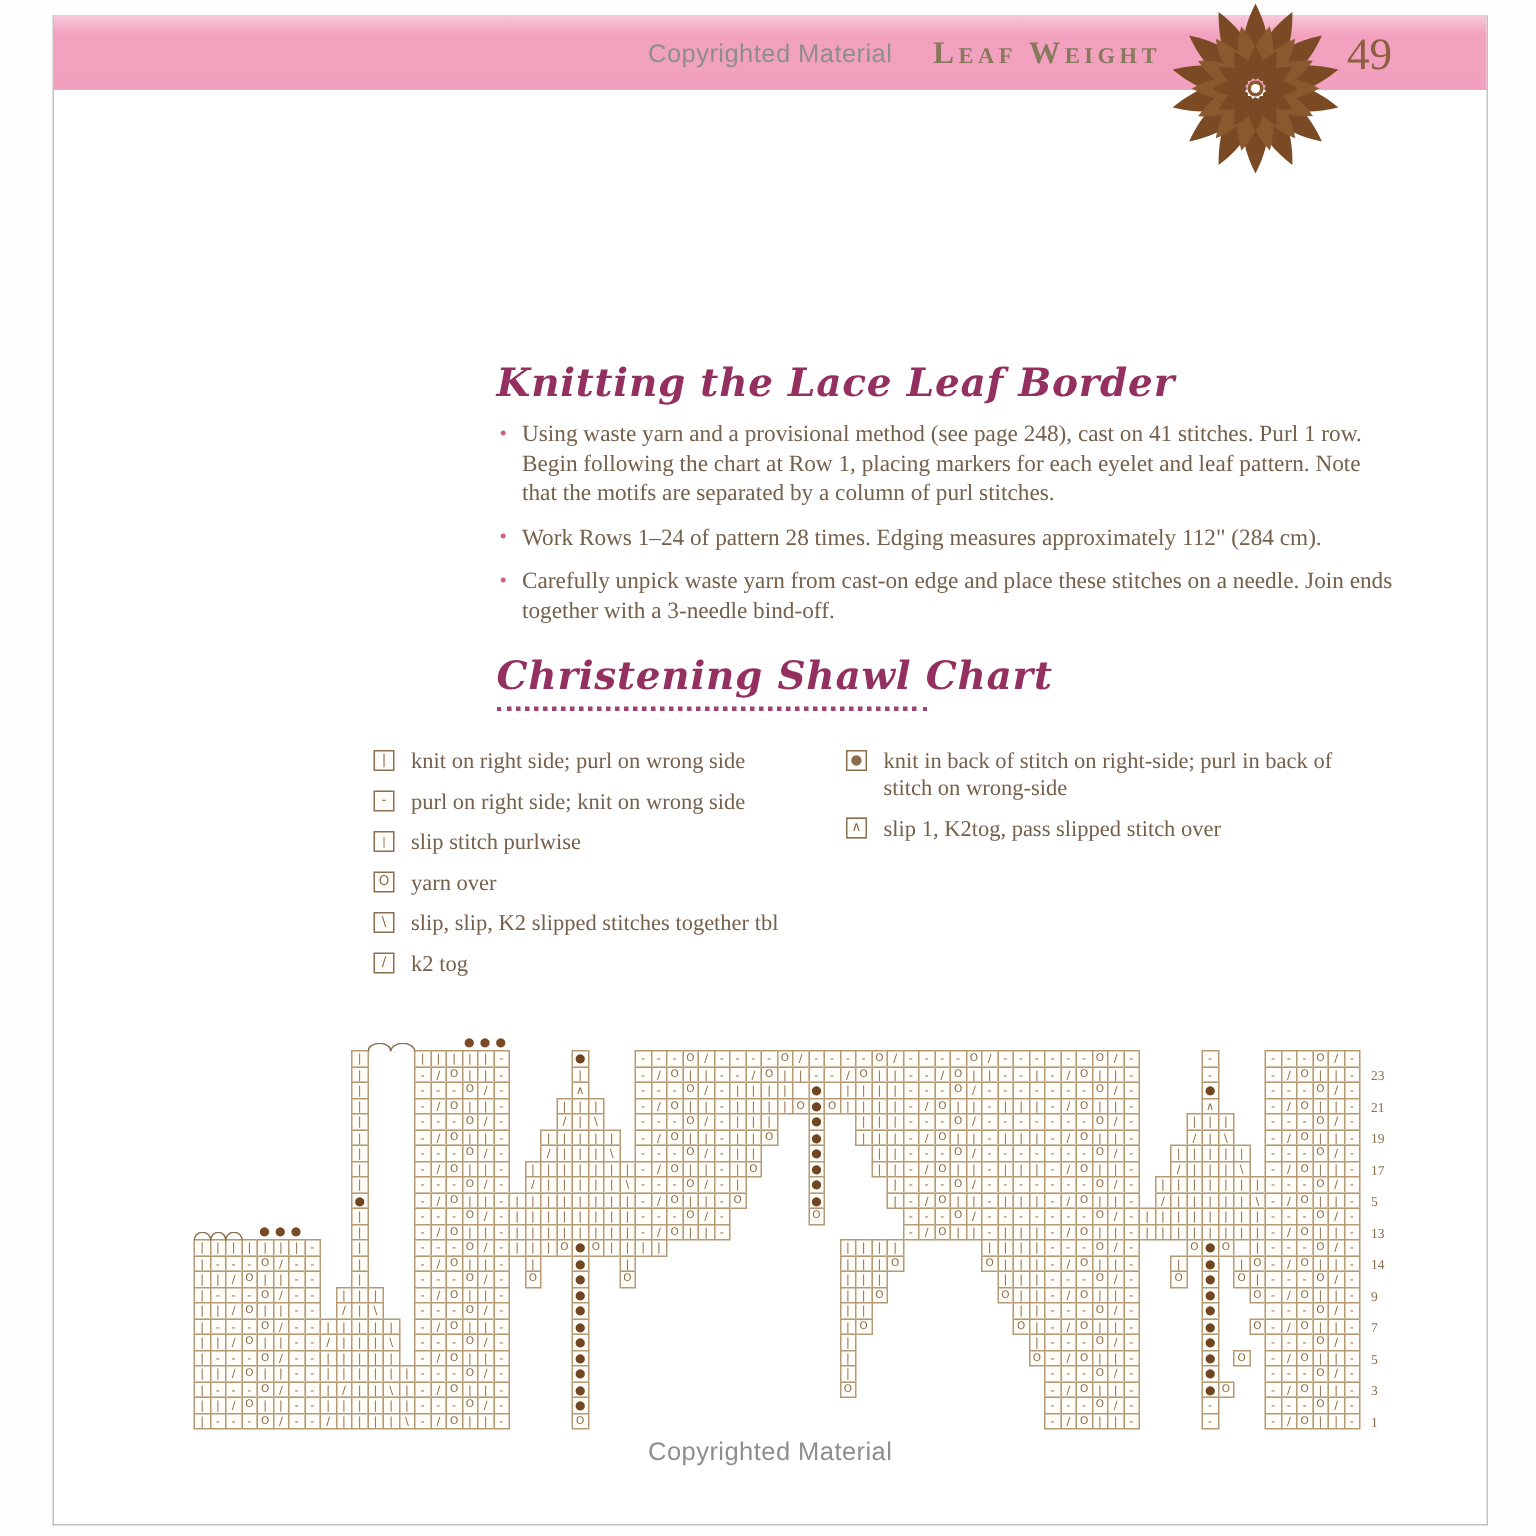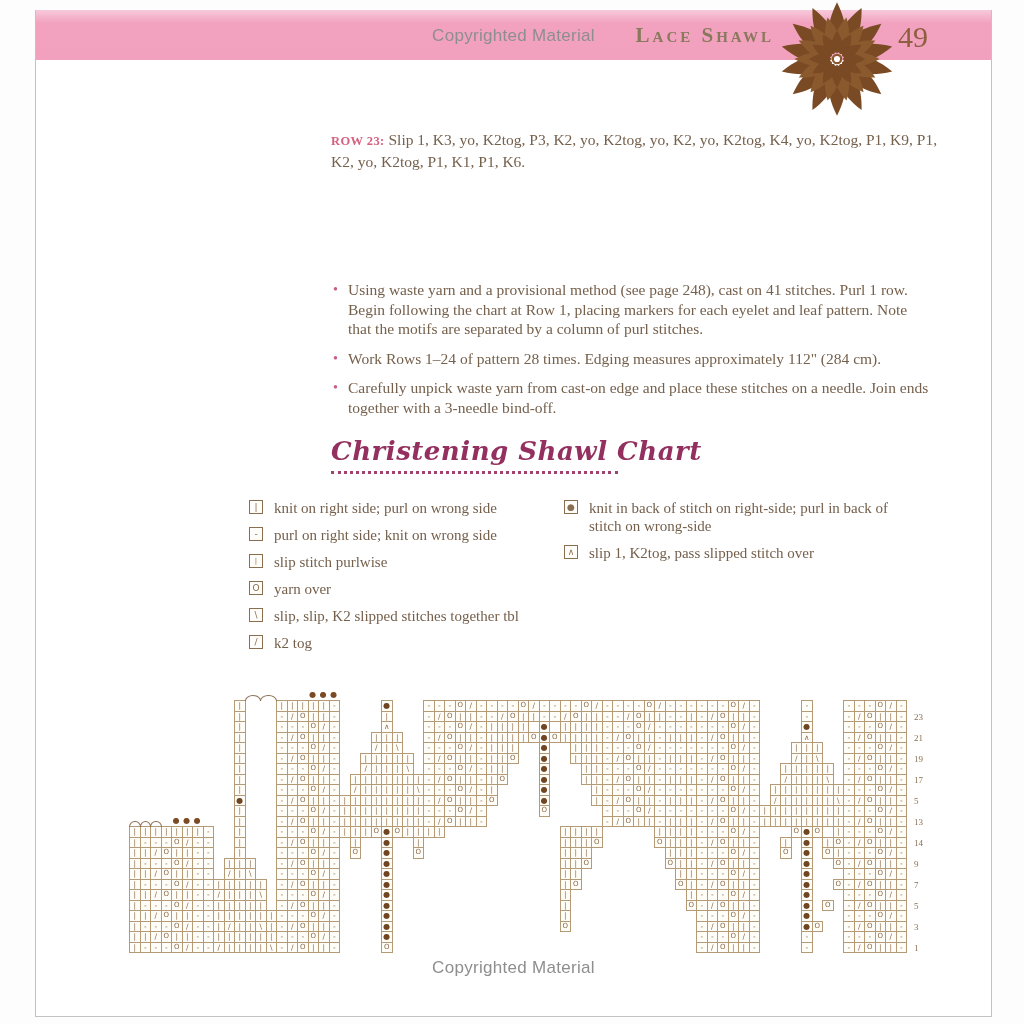--- a/index.html
+++ b/index.html
@@ -57,21 +57,21 @@
     font-family:"Liberation Sans",sans-serif;font-size:17px;color:#8e8e8e;letter-spacing:.3px;}
 </style>
 </head>
 <body>
 
 <div id="canvas">
   <div id="page">
 
     <div id="band">
       <div class="band-copy">Copyrighted Material</div>
-      <div class="band-title">Lace Shawl</div>
+      <div class="band-title">Leaf Weight</div>
       <div class="pagenum">49</div>
       <svg class="flower" viewBox="0 0 100 100">
         <g id="petals-outer" fill="#7a4a24">
             <path d="M50 2 C 61 23.6 57.7 38 50 40 C 42.3 38 39 23.6 50 2 Z" transform="rotate(0 50 50)"></path>
             <path d="M50 2 C 61 23.6 57.7 38 50 40 C 42.3 38 39 23.6 50 2 Z" transform="rotate(25.714285714285715 50 50)"></path>
             <path d="M50 2 C 61 23.6 57.7 38 50 40 C 42.3 38 39 23.6 50 2 Z" transform="rotate(51.42857142857143 50 50)"></path>
             <path d="M50 2 C 61 23.6 57.7 38 50 40 C 42.3 38 39 23.6 50 2 Z" transform="rotate(77.14285714285714 50 50)"></path>
             <path d="M50 2 C 61 23.6 57.7 38 50 40 C 42.3 38 39 23.6 50 2 Z" transform="rotate(102.85714285714286 50 50)"></path>
             <path d="M50 2 C 61 23.6 57.7 38 50 40 C 42.3 38 39 23.6 50 2 Z" transform="rotate(128.57142857142858 50 50)"></path>
             <path d="M50 2 C 61 23.6 57.7 38 50 40 C 42.3 38 39 23.6 50 2 Z" transform="rotate(154.28571428571428 50 50)"></path>
@@ -112,23 +112,23 @@
             <path d="M50 26 C 57 36.8 54.9 43 50 45 C 45.1 43 43 36.8 50 26 Z" transform="rotate(270 50 50)"></path>
             <path d="M50 26 C 57 36.8 54.9 43 50 45 C 45.1 43 43 36.8 50 26 Z" transform="rotate(300 50 50)"></path>
             <path d="M50 26 C 57 36.8 54.9 43 50 45 C 45.1 43 43 36.8 50 26 Z" transform="rotate(330 50 50)"></path>
           </g>
         <circle cx="50" cy="50" r="4.5" fill="#8a5a2e"></circle>
         <circle cx="50" cy="50" r="2.6" fill="#ffffff"></circle>
       </svg>
     </div>
 
     <div class="content">
-        <p class="para"><span class="row-label">ROW 23:</span> Slip 1, K3, yo, K2tog, P3, K2, yo, K2tog, yo, K2, yo, K2tog, K4, yo, K2tog, P1, K9, P1, K2, yo, K2tog, P1, K1, P1, K6.</p>
       </div>
 
+    <div id="h1" class="script-h">Knitting the Lace Leaf Border</div>
     <div id="bullets">
         <div class="bullet-item"><span class="bullet-dot">•</span>Using waste yarn and a provisional method (see page 248), cast on 41 stitches. Purl 1 row. Begin following the chart at Row 1, placing markers for each eyelet and leaf pattern. Note that the motifs are separated by a column of purl stitches.</div>
         <div class="bullet-item"><span class="bullet-dot">•</span>Work Rows 1–24 of pattern 28 times. Edging measures approximately 112" (284 cm).</div>
         <div class="bullet-item"><span class="bullet-dot">•</span>Carefully unpick waste yarn from cast-on edge and place these stitches on a needle. Join ends together with a 3-needle bind-off.</div>
       </div>
 
     <div id="h2">
       <div class="script-h">Christening Shawl Chart</div>
       <div id="dotted-rule"></div>
     </div>

